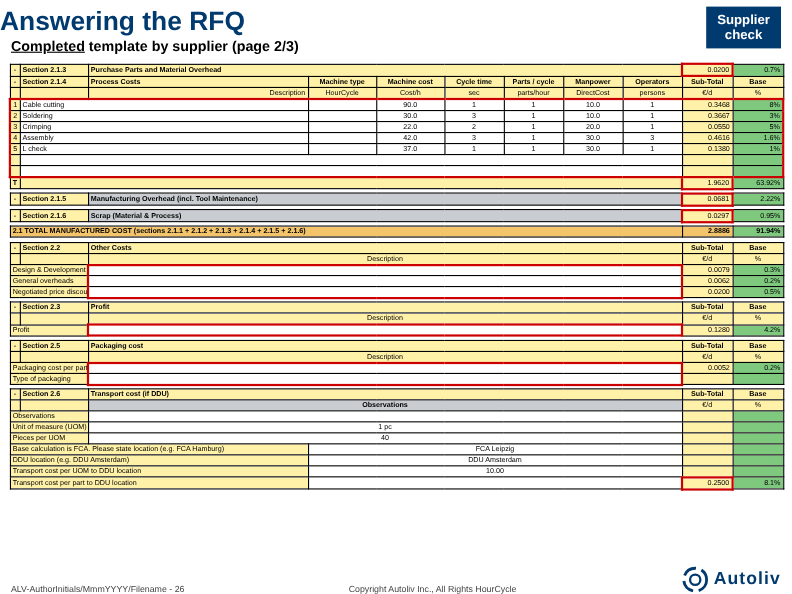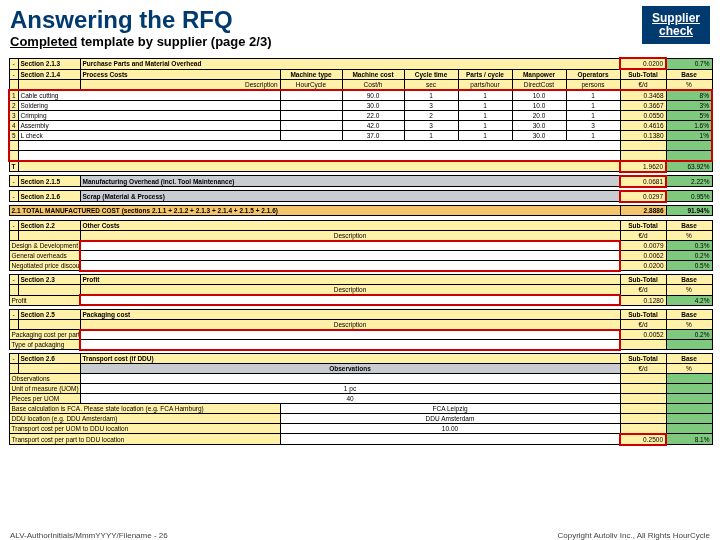--- a/index.html
+++ b/index.html
@@ -1,19 +1,19 @@
 <!DOCTYPE html>
 <html><head>
 <meta charset="utf-8">
 <style>
   body { margin:0; padding:0; font-family: Arial, sans-serif; width:720px; height:540px; background:#fff; position:relative; overflow:hidden; }
-  .title { font-size:24px; font-weight:bold; color:#003a6f; padding:6px 0 0 10px; }
+  .title { font-size:24px; font-weight:bold; color:#003a6f; padding:6px 0 0 0; }
   .subtitle { font-size:13px; font-weight:bold; color:#000000; padding:0 0 4px 10px; }
   .subtitle .ul { text-decoration: underline; }
-  .badge { position:absolute; top:6px; right:10px; background:#003a6f; color:#fff; font-size:12px; font-weight:bold; text-align:center; padding:6px 10px; line-height:1.1;text-decoration:underline; }
+  .badge { position:absolute; top:6px; right:10px; background:#003a6f; color:#fff; font-size:12px; font-weight:bold; text-align:center; padding:6px 10px; line-height:1.1; }
   .sheet { margin:4px 8px 0 8px; font-size:7px; color:#000; }
   table.grid { border-collapse:collapse; width:100%; table-layout:fixed; }
   table.grid td, table.grid th { border:1px solid #000; padding:1px 2px; height:10px; box-sizing:border-box; overflow:hidden; white-space:nowrap; }
   .yellow { background:#fff1a8; }
   .orange { background:#f3c46a; }
   .green  { background:#7fc97f; }
   .white  { background:#fff; }
   .grey   { background:#c9cdd1; }
   .bold { font-weight:bold; }
   .right { text-align:right; }
@@ -350,13 +350,20 @@
           <td class="green right">8.1%</td>
         </tr>
 
 </tbody>
     </table>
 </div>
 
 <div class="footer">
   <span>ALV-AuthorInitials/MmmYYYY/Filename - 26</span>
   <span>Copyright Autoliv Inc., All Rights HourCycle</span>
+  <span class="logo">
+    <svg width="26" height="26" viewBox="0 0 100 100">
+      <circle cx="50" cy="50" r="40" fill="none" stroke="#003a6f" stroke-width="10" stroke-dasharray="50 20"></circle>
+      <circle cx="50" cy="50" r="18" fill="none" stroke="#003a6f" stroke-width="8"></circle>
+    </svg>
+    <span class="logo-txt">Autoliv</span>
+  </span>
 </div>
 
 </body></html>

